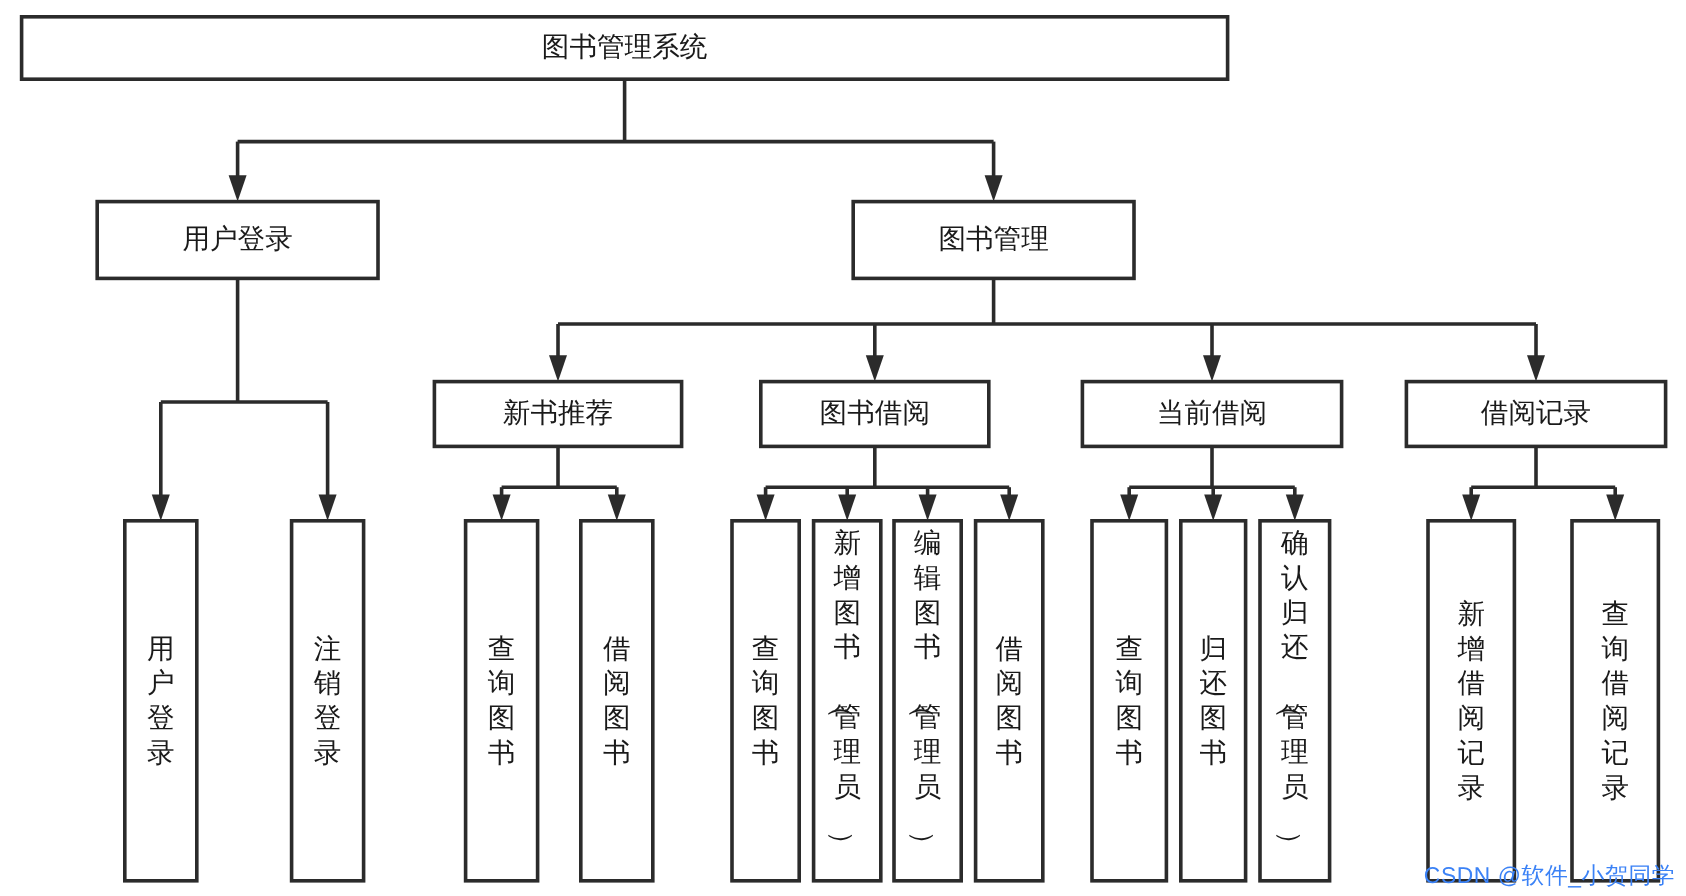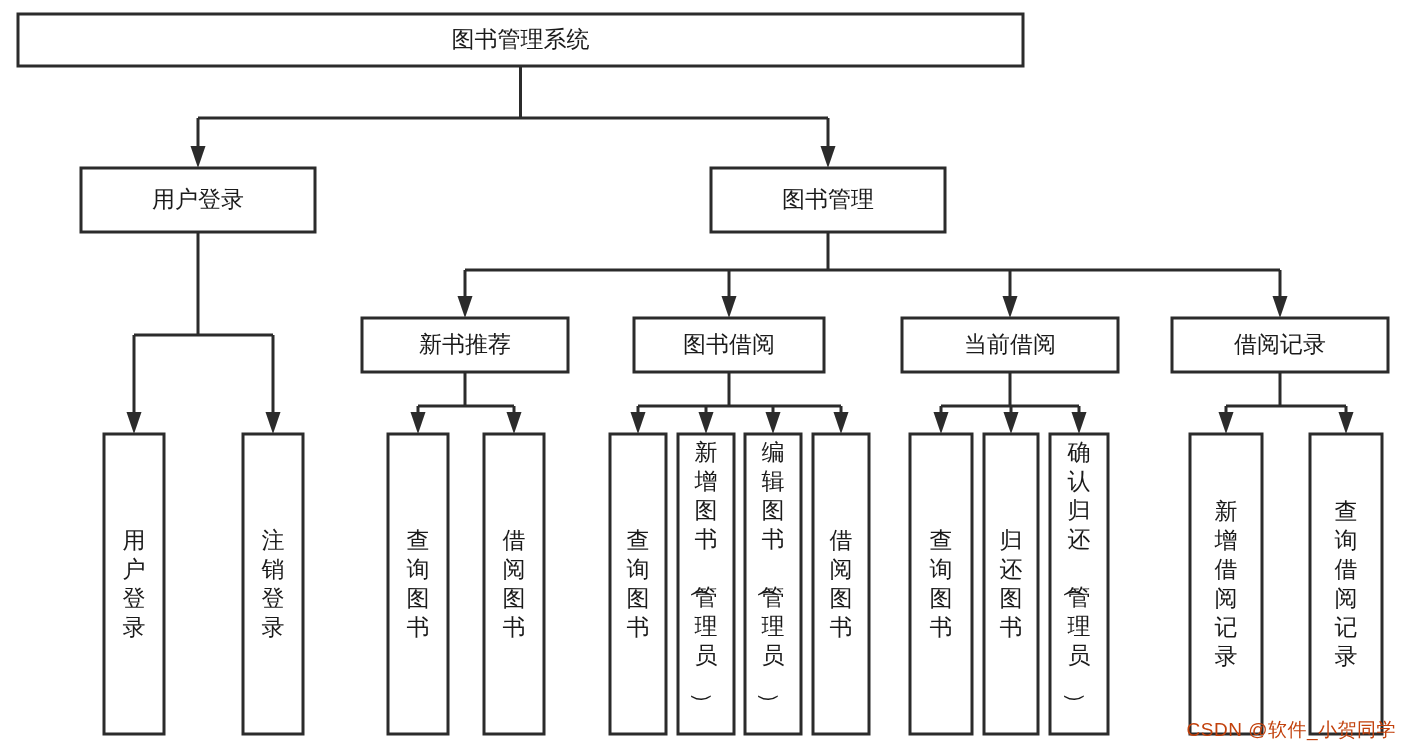--- a/index.html
+++ b/index.html
@@ -17,21 +17,21 @@
     font-size:23px;fill:#1a1a1a;text-anchor:middle;
     dominant-baseline:middle;
   }
   .leaf-label{
     font-family:"Liberation Sans","DejaVu Sans",sans-serif;
     font-size:23px;fill:#1a1a1a;text-anchor:middle;
   }
   .watermark{
     position:absolute;right:6px;bottom:4px;
     font-family:"Liberation Sans","DejaVu Sans",sans-serif;
-    font-size:19px;color:#c2410c;white-space:nowrap;
+    font-size:19px;color:#3b82f6;white-space:nowrap;
     letter-spacing:0.5px;
   }
 </style>
 </head>
 <body>
 
 <div id="diagram-root">
 
   <svg id="tree" viewBox="0 0 1405 747">
     <defs>

